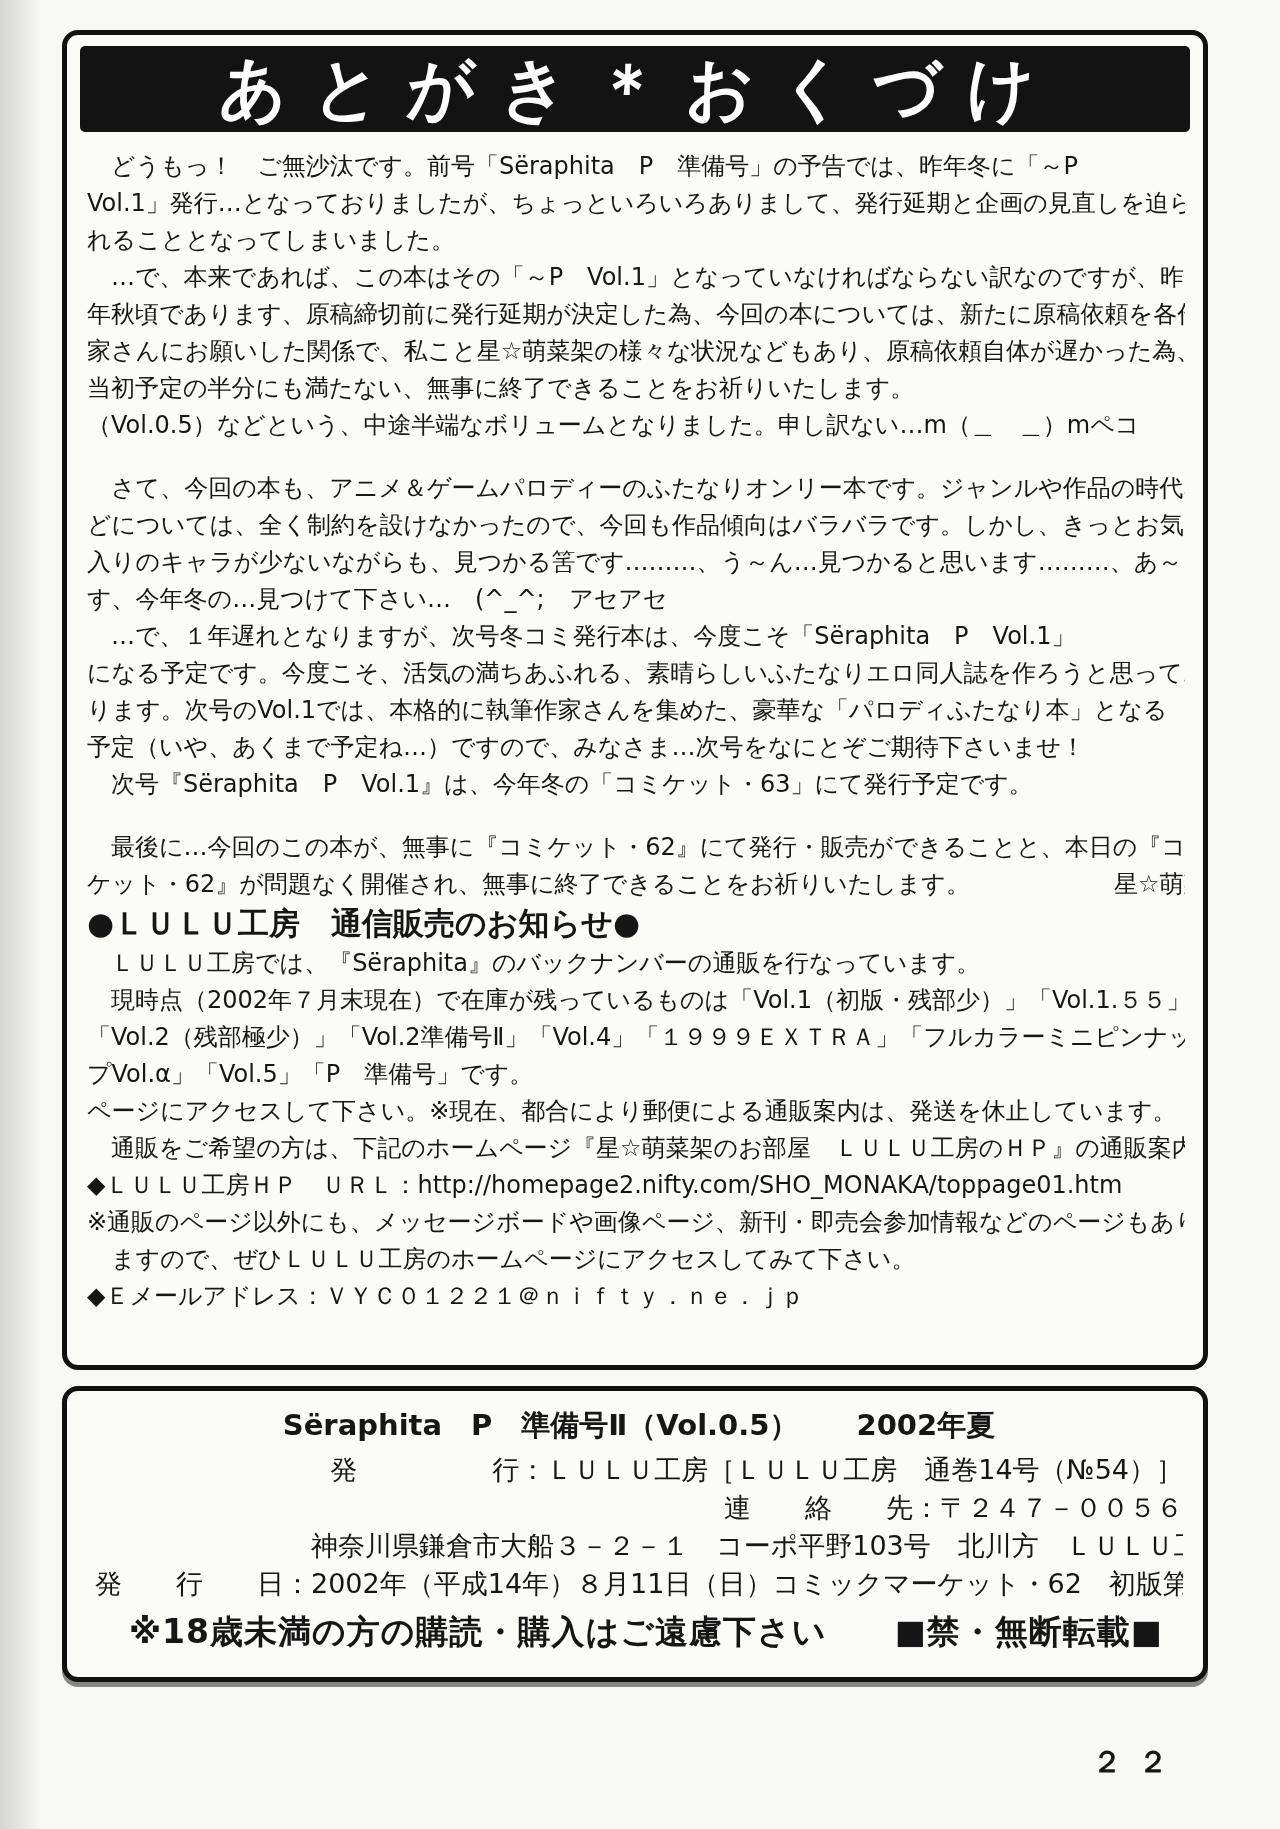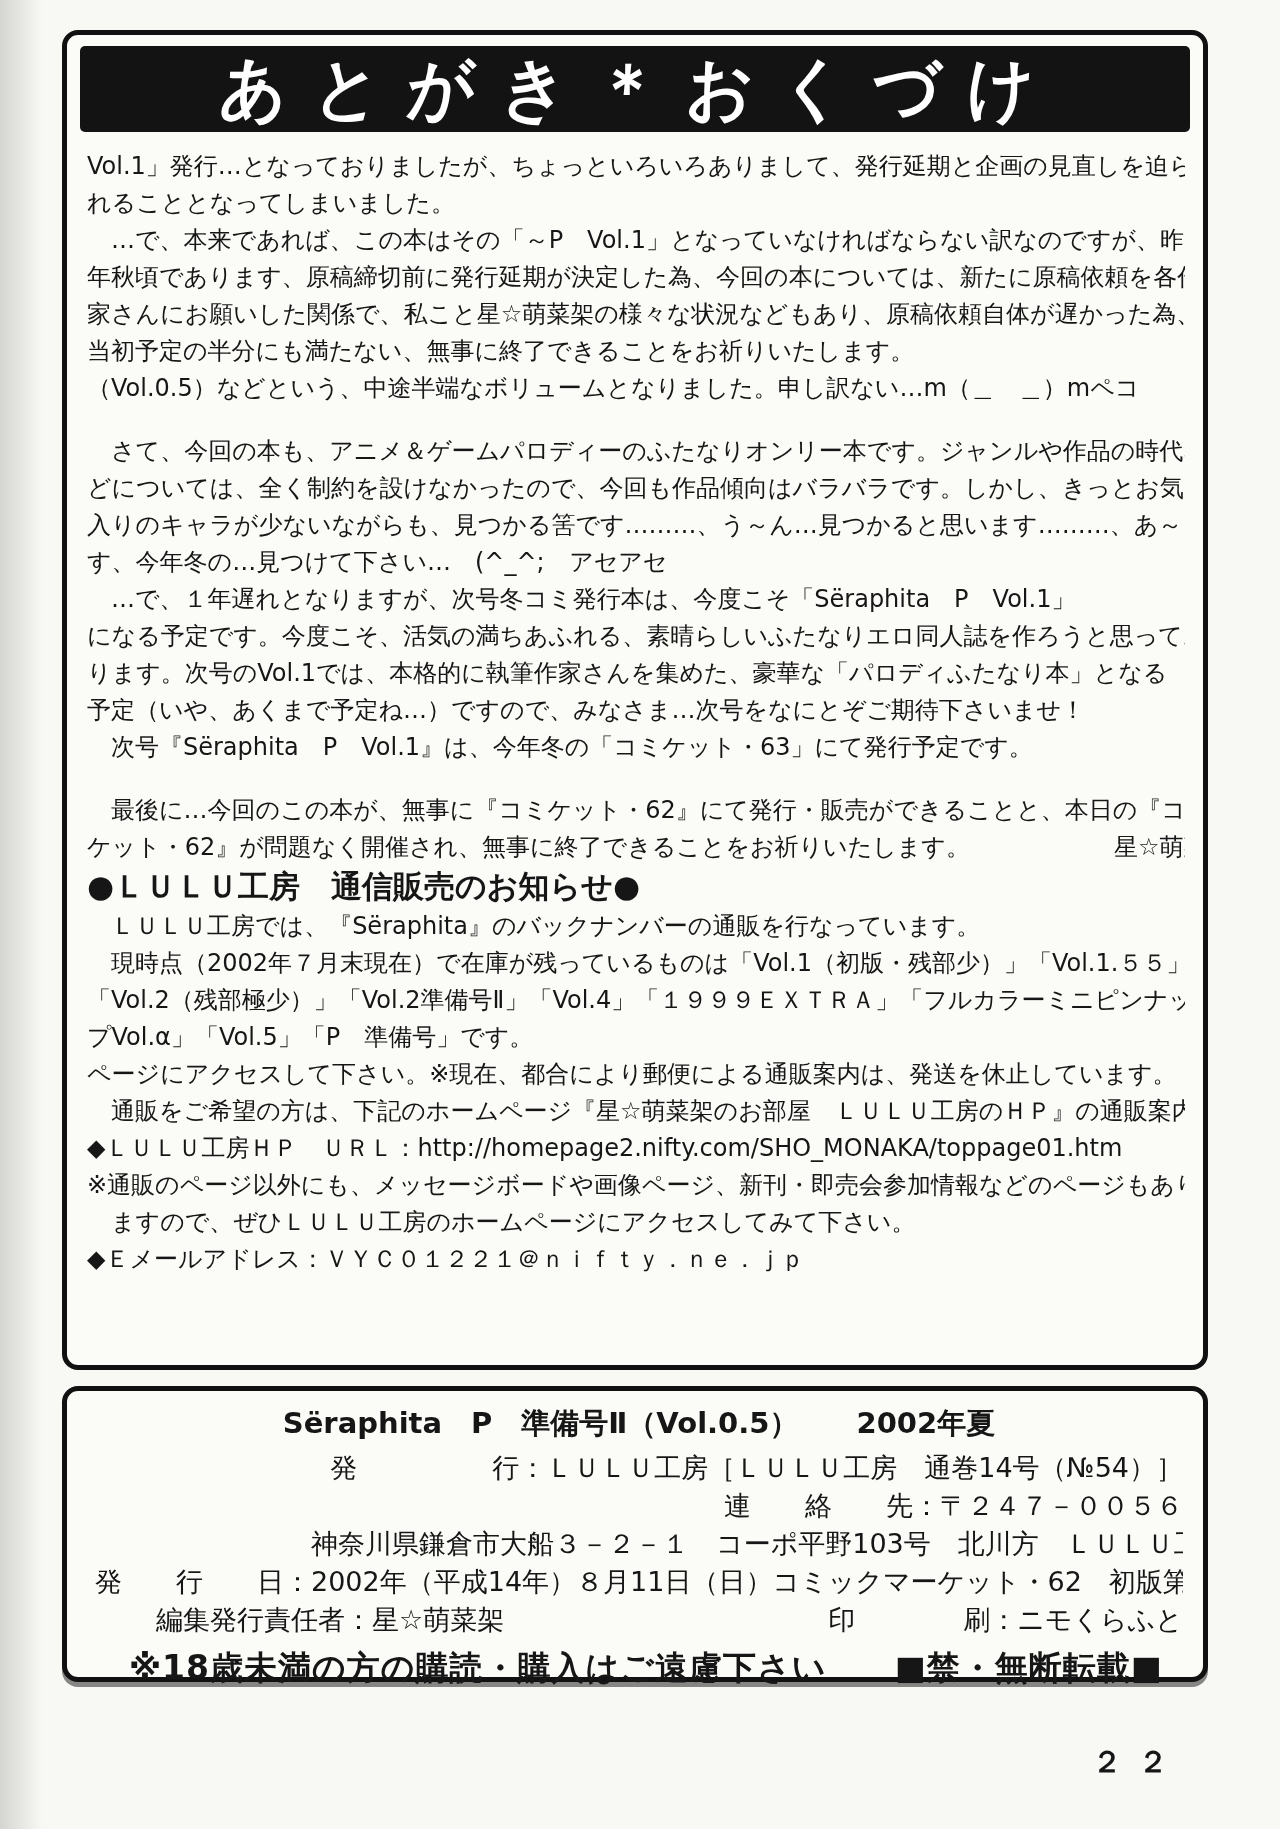--- a/index.html
+++ b/index.html
@@ -62,21 +62,21 @@
     white-space:pre;
     margin:0 0 2px 0;
   }
   .colophon-box{
     position:absolute;left:62px;top:1386px;width:1146px;height:296px;
     border:5px solid #111;border-radius:16px;
     background:#fbfbf8;
     box-sizing:border-box;
     box-shadow:0 5px 0 rgba(40,40,40,.55);
   }
-  .colophon-inner{padding:14px 20px 0 28px;}
+  .colophon-inner{padding:0 20px 0 28px;margin-top:16px;}
   .c-title{
     font-weight:bold;
     font-size:29px;
     line-height:36px;
     text-align:center;
     white-space:pre;
     margin-bottom:8px;
   }
   .c-row{
     font-size:27px;
@@ -108,20 +108,21 @@
 
 <div class="page">
 
   <div class="main-box">
 
     <div class="banner">
       <span class="banner-text">あとがき＊おくづけ</span>
     </div>
 
     <div class="text-area">
+      <div class="line">　どうもっ！　ご無沙汰です。前号「Sëraphita　P　準備号」の予告では、昨年冬に「～P</div>
       <div class="line">Vol.1」発行…となっておりましたが、ちょっといろいろありまして、発行延期と企画の見直しを迫ら</div>
       <div class="line">れることとなってしまいました。</div>
       <div class="line">　…で、本来であれば、この本はその「～P　Vol.1」となっていなければならない訳なのですが、昨</div>
       <div class="line">年秋頃であります、原稿締切前に発行延期が決定した為、今回の本については、新たに原稿依頼を各作</div>
       <div class="line">家さんにお願いした関係で、私こと星☆萌菜架の様々な状況などもあり、原稿依頼自体が遅かった為、</div>
       <div class="line">当初予定の半分にも満たない、無事に終了できることをお祈りいたします。</div>
       <div class="line">（Vol.0.5）などという、中途半端なボリュームとなりました。申し訳ない…m（＿　＿）mペコ</div>
       <div class="line para-gap">　さて、今回の本も、アニメ＆ゲームパロディーのふたなりオンリー本です。ジャンルや作品の時代な</div>
       <div class="line">どについては、全く制約を設けなかったので、今回も作品傾向はバラバラです。しかし、きっとお気に</div>
       <div class="line">入りのキャラが少ないながらも、見つかる筈です………、う～ん…見つかると思います………、あ～…</div>
@@ -149,20 +150,19 @@
     </div>
   </div>
 
   <div class="colophon-box">
     <div class="colophon-inner">
       <div class="c-title">Sëraphita　P　準備号Ⅱ（Vol.0.5）　　2002年夏</div>
       <div class="c-row">発　　　　　行：ＬＵＬＵ工房［ＬＵＬＵ工房　通巻14号（№54）］</div>
       <div class="c-row">連　　絡　　先：〒２４７－００５６</div>
       <div class="c-row">　　　　　　　　神奈川県鎌倉市大船３－２－１　コーポ平野103号　北川方　ＬＵＬＵ工房</div>
       <div class="c-row">発　　行　　日：2002年（平成14年）８月11日（日）コミックマーケット・62　初版第１刷600部発行</div>
-      <div class="c-row">編集発行責任者：星☆萌菜架　　　　　　　　　　　　印　　　　刷：ニモくらふと</div>
       <div class="c-warning">　※18歳未満の方の購読・購入はご遠慮下さい　　■禁・無断転載■</div>
     </div>
   </div>
 
   <div class="page-number">２２</div>
 
 </div>
 
 </body></html>

